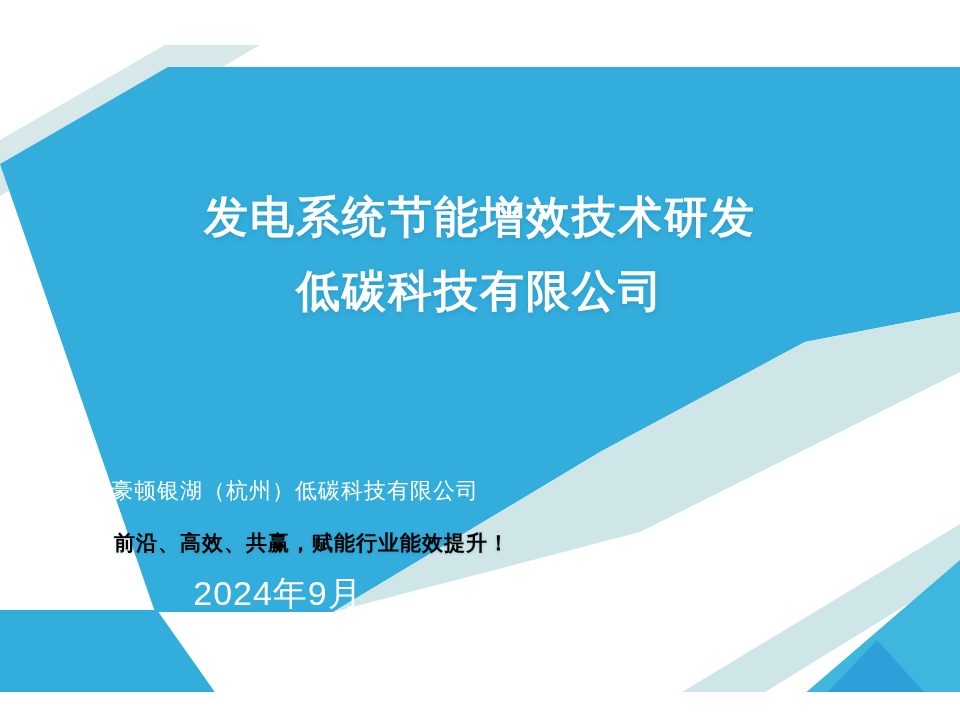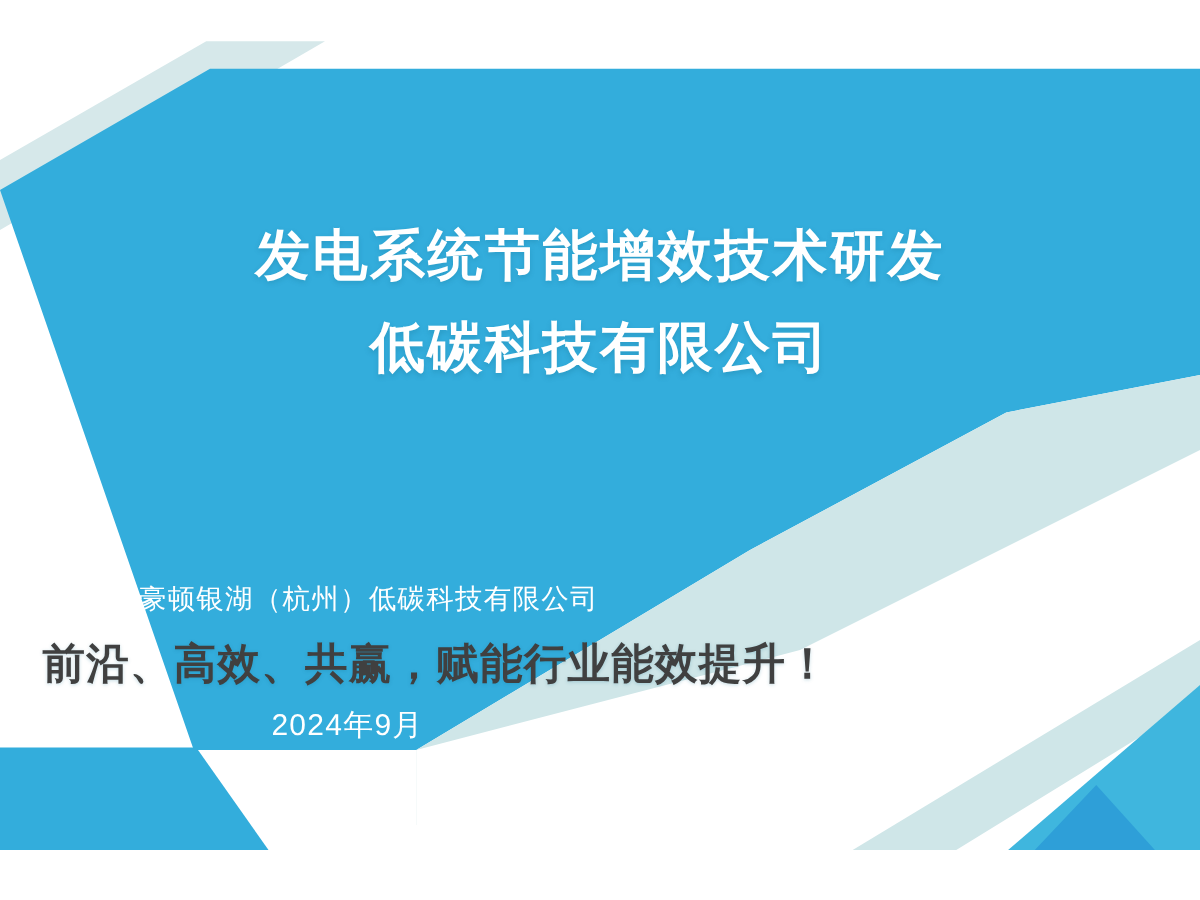--- a/index.html
+++ b/index.html
@@ -7,20 +7,21 @@
     padding: 0;
     background: #ffffff;
   }
   #slide {
     position: relative;
     width: 960px;
     height: 680px;
     overflow: hidden;
     background: #ffffff;
     font-family: "Liberation Sans", "DejaVu Sans", sans-serif;
+    margin-top: 12px;
   }
   #bg-shapes {
     position: absolute;
     left: 0;
     top: 0;
     width: 960px;
     height: 720px;
   }
   .content-layer {
     position: absolute;
@@ -61,39 +62,39 @@
     white-space: nowrap;
   }
   .tagline-block {
     position: absolute;
     left: 0;
     top: 512px;
     width: 590px;
     text-align: center;
   }
   .tagline {
-    color: #404040;
-    font-size: 34px;
+    color: #000000;
+    font-size: 21px;
     font-weight: bold;
     letter-spacing: 1px;
     line-height: 38px;
     text-shadow: 0 1px 3px rgba(20, 110, 145, 0.25);
     white-space: nowrap;
     padding-left: 34px;
   }
   .date-block {
     position: absolute;
     left: 0;
     top: 562px;
     width: 556px;
     text-align: center;
   }
   .date-text {
     color: #ffffff;
-    font-size: 24px;
+    font-size: 34px;
     font-weight: normal;
     letter-spacing: 1px;
     line-height: 38px;
     white-space: nowrap;
   }
 </style>
 </head>
 <body>
 
 <div id="slide">

